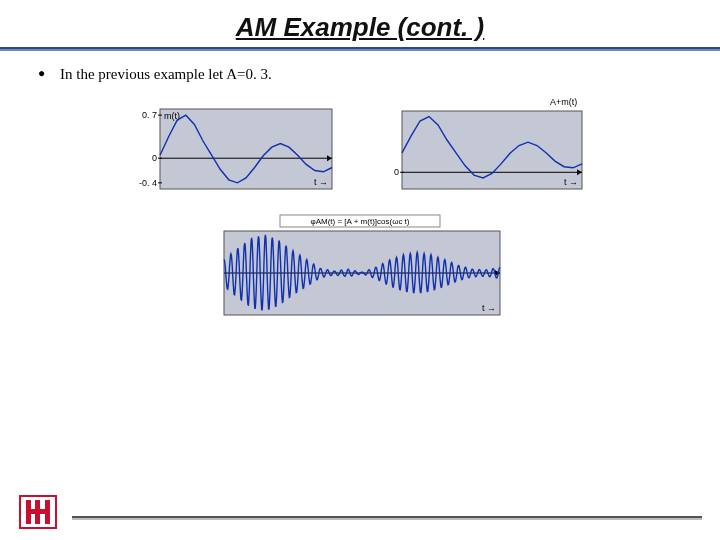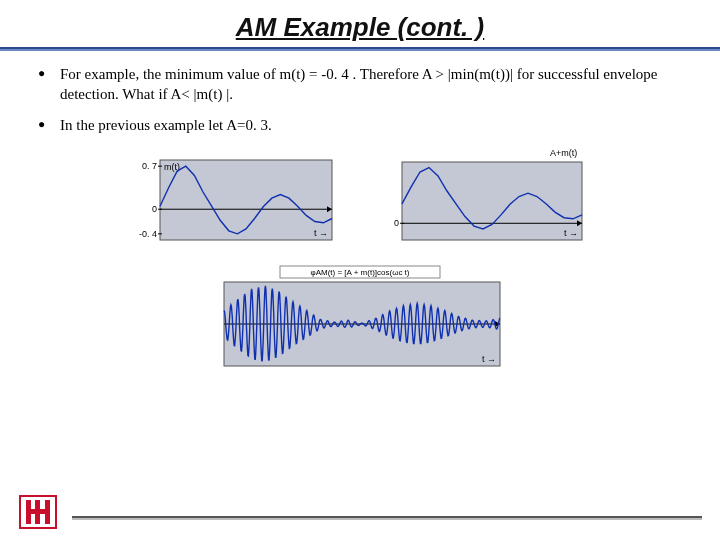--- a/index.html
+++ b/index.html
@@ -83,21 +83,20 @@
   }
 </style>
 </head>
 <body>
 
 <div class="slide">
   <div class="title">AM Example (cont. )</div>
   <div class="hr-top"></div>
 
   <ul class="bullets">
-    <li> For example, the minimum value of m(t) = -0. 4 . Therefore A &gt; |min(m(t))| for successful envelope detection. What if A&lt; |m(t) |.</li>
     <li>In the previous example let A=0. 3.</li>
   </ul>
 
   <div class="charts-row">
     <div class="chart-box">
       <svg id="chart1" width="210" height="100">
           <g>
             <rect x="30" y="12" width="172" height="80" fill="#c4c8d4" stroke="#555" stroke-width="1"></rect>
             <line x1="30" x2="202" y1="61.230769230769226" y2="61.230769230769226" stroke="#000" stroke-width="1"></line>
             <path d="M 202 61.230769230769226 l -5 -3 l 0 6 z" fill="#000"></path>

